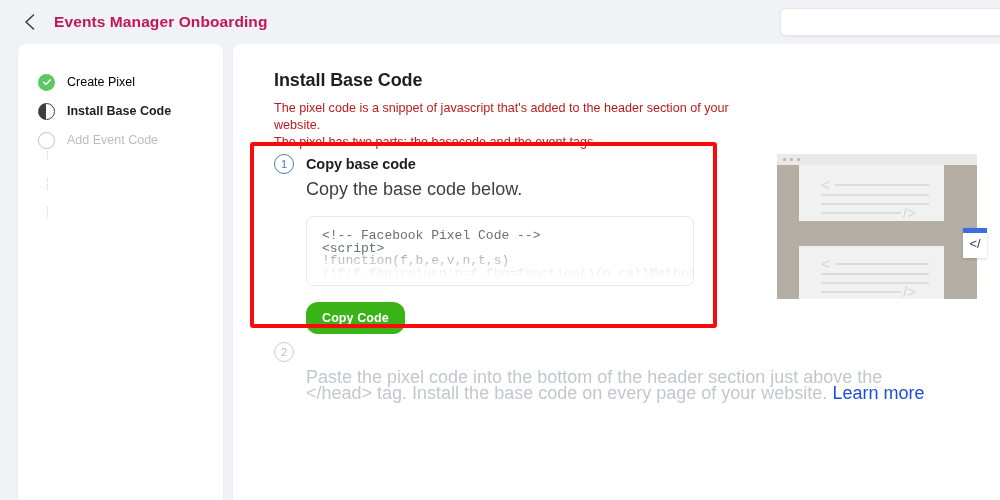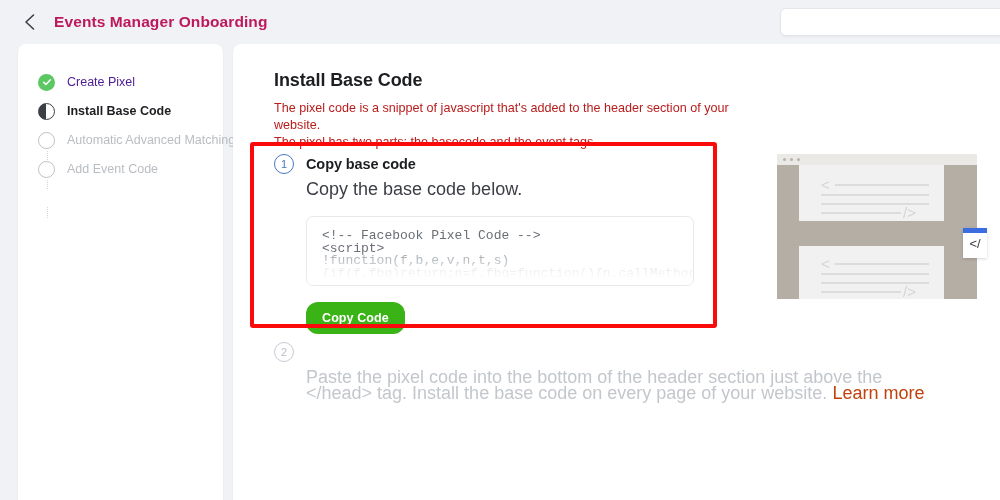--- a/index.html
+++ b/index.html
@@ -105,21 +105,21 @@
     left: 28.5px;
     width: 0;
     border-left: 1.5px dotted #d3d6da;
     z-index: 1;
   }
   .c1 { top: 81px; height: 11px; }
   .c2 { top: 110px; height: 11px; }
   .c3 { top: 139px; height: 11px; }
 
   .step-label { font-size: 12.5px; line-height: 1; white-space: nowrap; }
-  .lbl-done  { color: #4c1d95; text-align: center; }
+  .lbl-done  { color: #000000; text-align: center; }
   .lbl-active{ color: #1c1e21; font-weight: bold; }
   .lbl-muted { color: #b9bdc2; }
 
   
   .main {
     position: absolute;
     left: 233px; top: 44px;
     width: 767px; height: 456px;
     background: #ffffff;
     border-top-left-radius: 8px;
@@ -165,21 +165,21 @@
   .mstep-title { font-size: 14.5px; font-weight: bold; letter-spacing: -.1px; }
   .t-active { color: #1c1e21; }
   .t-muted  { color: #b9bdc2; }
   .mstep-body { margin-left: 32px; }
   .mstep-desc {
     margin-top: 7px;
     font-size: 18px; line-height: 16px;
   }
   .d-active { color: #3b3e44; }
   .d-muted  { color: #c3c7cc; }
-  .learn-link { color: #c2410c; text-decoration: none; cursor: pointer; }
+  .learn-link { color: #1d4ed8; text-decoration: none; cursor: pointer; }
 
   
   .codebox {
     position: relative;
     margin-top: 19px;
     width: 388px; height: 70px;
     border: 1px solid #e6e8eb;
     border-radius: 7px;
     background: #fff;
     overflow: hidden;
@@ -321,26 +321,20 @@
       <span class="step-label lbl-done">Create Pixel</span>
     </div>
 
     <div class="step">
       <div class="step-marker">
         <div class="m-half"></div>
       </div>
       <span class="step-label lbl-active">Install Base Code</span>
     </div>
 
-    <div class="step">
-      <div class="step-marker">
-        <div class="m-empty"></div>
-      </div>
-      <span class="step-label lbl-muted">Automatic Advanced Matching</span>
-    </div>
 
     <div class="step">
       <div class="step-marker">
         <div class="m-empty"></div>
       </div>
       <span class="step-label lbl-muted">Add Event Code</span>
     </div>
 
   </div>
 </div>

